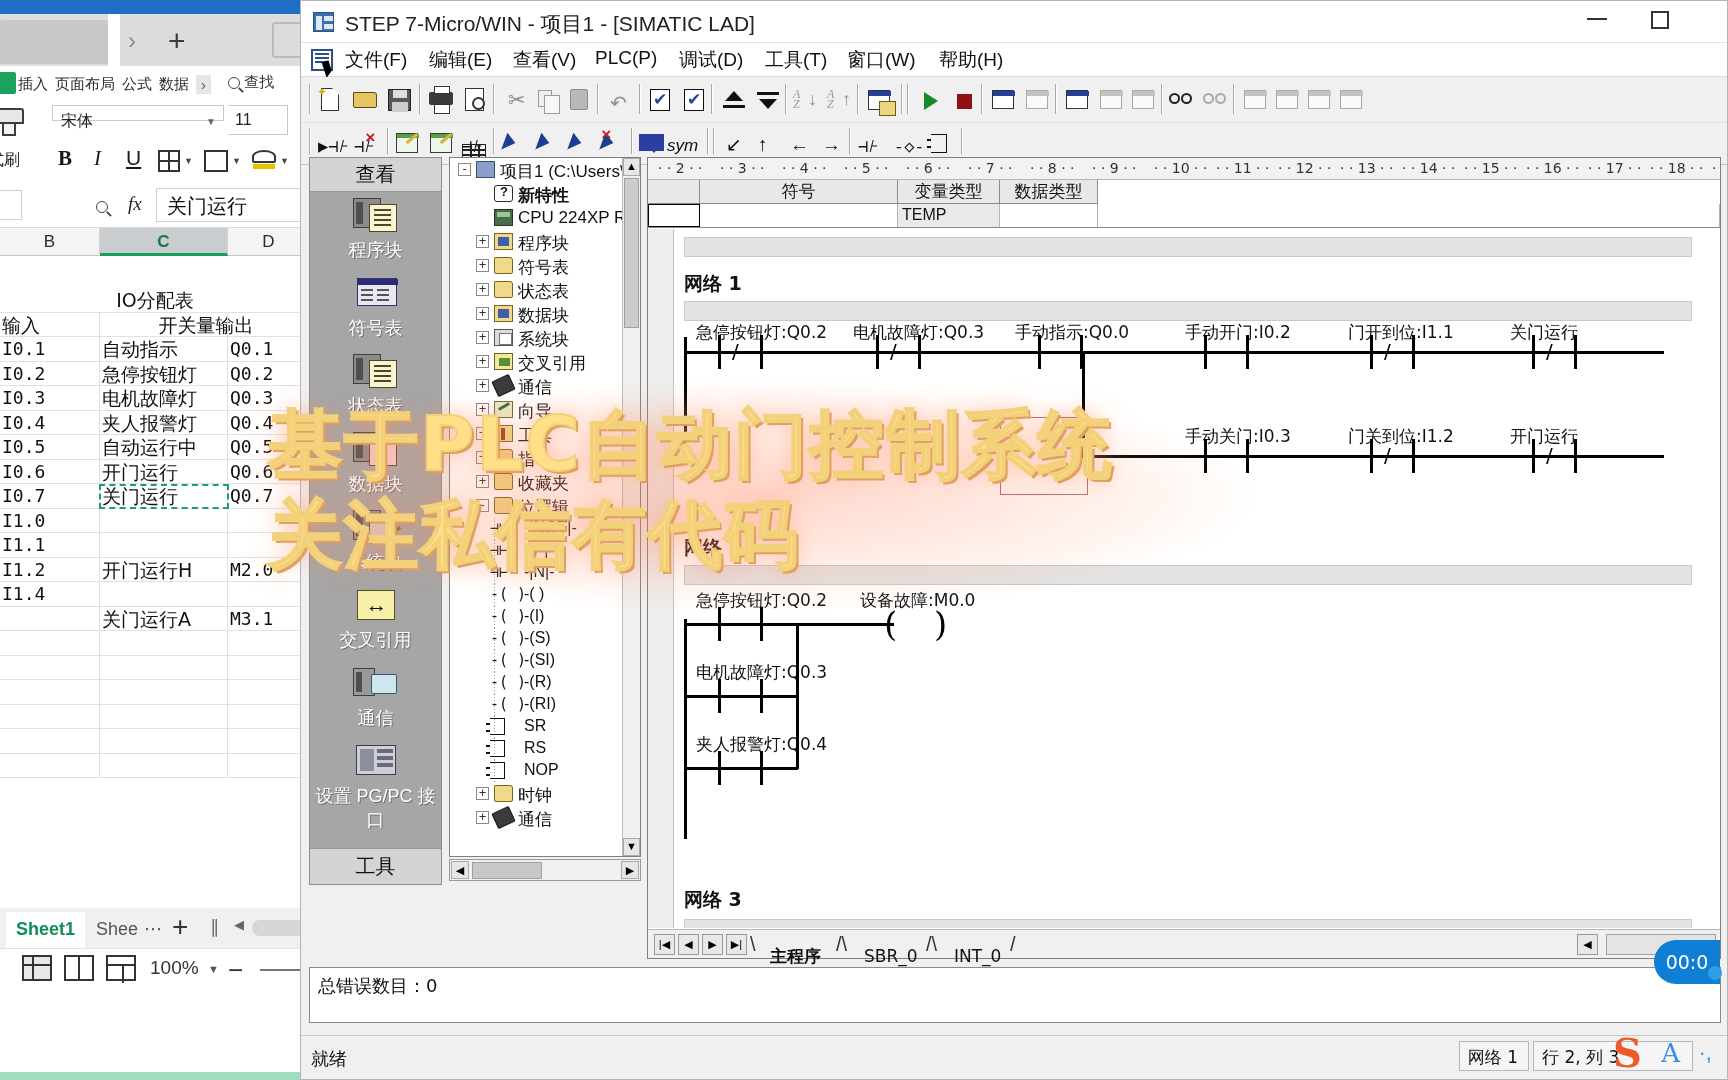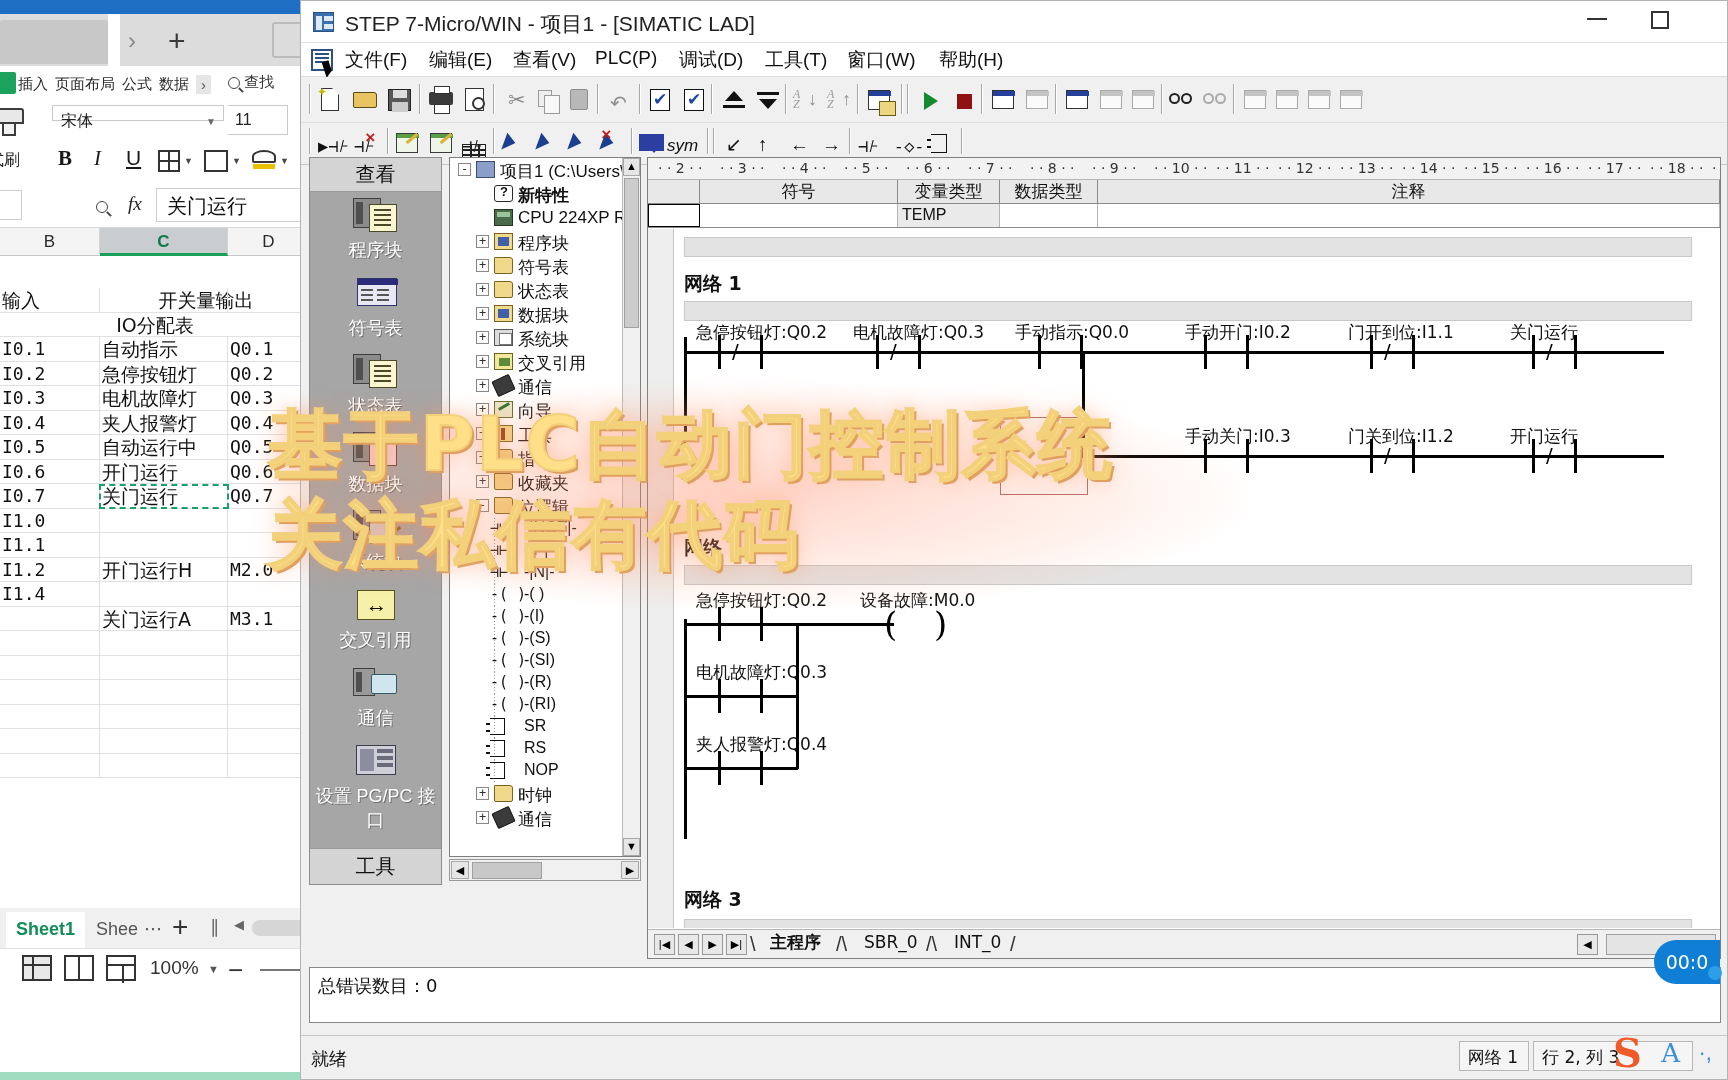--- a/index.html
+++ b/index.html
@@ -257,21 +257,21 @@
   .rail { position:absolute; background:#000; }
   .wire { position:absolute; background:#000; height:3px; }
   .vwire { position:absolute; background:#000; width:3px; }
   .contact { position:absolute; width:3px; height:34px; background:#000;}
   .slash { position:absolute; font-size:20px; color:#000; font-family:"DejaVu Sans",sans-serif;}
   .clabel { position:absolute; font-size:17px; color:#111; white-space:nowrap; font-family:"DejaVu Sans",sans-serif;}
   .coil-l,.coil-r { position:absolute; font-size:34px; color:#000; font-family:"DejaVu Serif",serif; line-height:34px;}
   .selrect { position:absolute; border:1px solid #b06a6a; }
   .lad-tabbar { position:absolute; left:0; bottom:0; right:0; height:29px; background:#f0f0f0; border-top:1px solid #b5b5b5;}
   .navbtn { position:absolute; top:4px; width:21px; height:21px; background:#e8e8e8; border:1px solid #999; text-align:center; line-height:19px; font-size:11px;}
-  .ladtab { position:absolute; top:1px; height:24px; line-height:22px; font-size:17px; color:#111; padding:0 10px;
+  .ladtab { position:absolute; top:15px; height:24px; line-height:22px; font-size:17px; color:#111; padding:0 10px;
             font-family:"DejaVu Sans",sans-serif;}
   .ladtab.active { font-weight:bold; }
   .tabsep { position:absolute; top:3px; font-size:20px; color:#333;}
   .lad-hsb { position:absolute; right:4px; top:4px; width:110px; height:21px; background:#e4e4e4; border:1px solid #a0a0a0;}
 
   .err-panel { position:absolute; left:8px; right:6px; bottom:56px; height:56px; background:#fff; border:1px solid #8a8a8a;
                font-size:18px; color:#111; padding:6px 0 0 8px; font-family:"DejaVu Sans",sans-serif;}
   .s7-status { position:absolute; left:0; right:0; bottom:0; height:44px; background:#f0f0f0; border-top:1px solid #c8c8c8;}
   .st-t { position:absolute; top:11px; font-size:18px; color:#111; font-family:"DejaVu Sans",sans-serif;}
   .st-cell { position:absolute; top:5px; height:30px; border:1px solid #b8b8b8; background:#f5f5f5; padding:4px 10px 0 8px;
@@ -357,26 +357,26 @@
     </div>
 
     <div class="xl-colhdr">
       <div class="c" style="left:0;width:100px">B</div>
       <div class="c sel" style="left:100px;width:128px">C</div>
       <div class="c" style="left:228px;width:82px">D</div>
     </div>
 
     <div class="xl-grid">
       <div class="xrow">
+        <div class="xmerge">IO分配表</div>
+      </div>
+      <div class="xrow">
         <div class="xcell cn b">输入</div>
         <div class="xcell cn c ctr" style="left:100px;width:210px;border-right:none">开关量输出</div>
         <div class="xcell c" style="left:100px;width:128px;border-right:1px solid #dfe1e3"></div>
-      </div>
-      <div class="xrow">
-        <div class="xmerge">IO分配表</div>
       </div>
       <div id="excel-rows">
           <div class="xrow">
             <div class="xcell b">I0.1</div>
             <div class="xcell c cn">自动指示</div>
             <div class="xcell d">Q0.1</div>
           </div>
           <div class="xrow">
             <div class="xcell b">I0.2</div>
             <div class="xcell c cn">急停按钮灯</div>
@@ -909,21 +909,20 @@
     <div class="lad">
       <div class="lad-ruler">
         <span id="ruler-ticks"><span style="position: absolute; left: 10px; top: 2px;">·  ·  2  ·  ·</span><span style="position: absolute; left: 72px; top: 2px;">·  ·  3  ·  ·</span><span style="position: absolute; left: 134px; top: 2px;">·  ·  4  ·  ·</span><span style="position: absolute; left: 196px; top: 2px;">·  ·  5  ·  ·</span><span style="position: absolute; left: 258px; top: 2px;">·  ·  6  ·  ·</span><span style="position: absolute; left: 320px; top: 2px;">·  ·  7  ·  ·</span><span style="position: absolute; left: 382px; top: 2px;">·  ·  8  ·  ·</span><span style="position: absolute; left: 444px; top: 2px;">·  ·  9  ·  ·</span><span style="position: absolute; left: 506px; top: 2px;">·  ·  10  ·  ·</span><span style="position: absolute; left: 568px; top: 2px;">·  ·  11  ·  ·</span><span style="position: absolute; left: 630px; top: 2px;">·  ·  12  ·  ·</span><span style="position: absolute; left: 692px; top: 2px;">·  ·  13  ·  ·</span><span style="position: absolute; left: 754px; top: 2px;">·  ·  14  ·  ·</span><span style="position: absolute; left: 816px; top: 2px;">·  ·  15  ·  ·</span><span style="position: absolute; left: 878px; top: 2px;">·  ·  16  ·  ·</span><span style="position: absolute; left: 940px; top: 2px;">·  ·  17  ·  ·</span><span style="position: absolute; left: 1002px; top: 2px;">·  ·  18  ·  ·</span><span style="position: absolute; left: 1064px; top: 2px;">·  ·  19  ·  ·</span></span>
       </div>
 
       <div class="lad-varhdr">
         <div class="vh" style="left:0;width:52px"></div>
         <div class="vh" style="left:52px;width:198px">符号</div>
         <div class="vh" style="left:250px;width:102px">变量类型</div>
         <div class="vh" style="left:352px;width:98px">数据类型</div>
-        <div class="vh" style="left:450px;right:0;width:auto">注释</div>
 
         <div class="vc" style="left:0;width:52px;border:1.5px solid #000;background:#fff"></div>
         <div class="vc" style="left:52px;width:198px;background:#fff"></div>
         <div class="vc" style="left:250px;width:102px;background:#eaeaea">TEMP</div>
         <div class="vc" style="left:352px;width:98px;background:#fff"></div>
         <div class="vc" style="left:450px;right:0;background:#fff"></div>
       </div>
 
       <div class="lad-body">
         <div class="gutter"></div>

